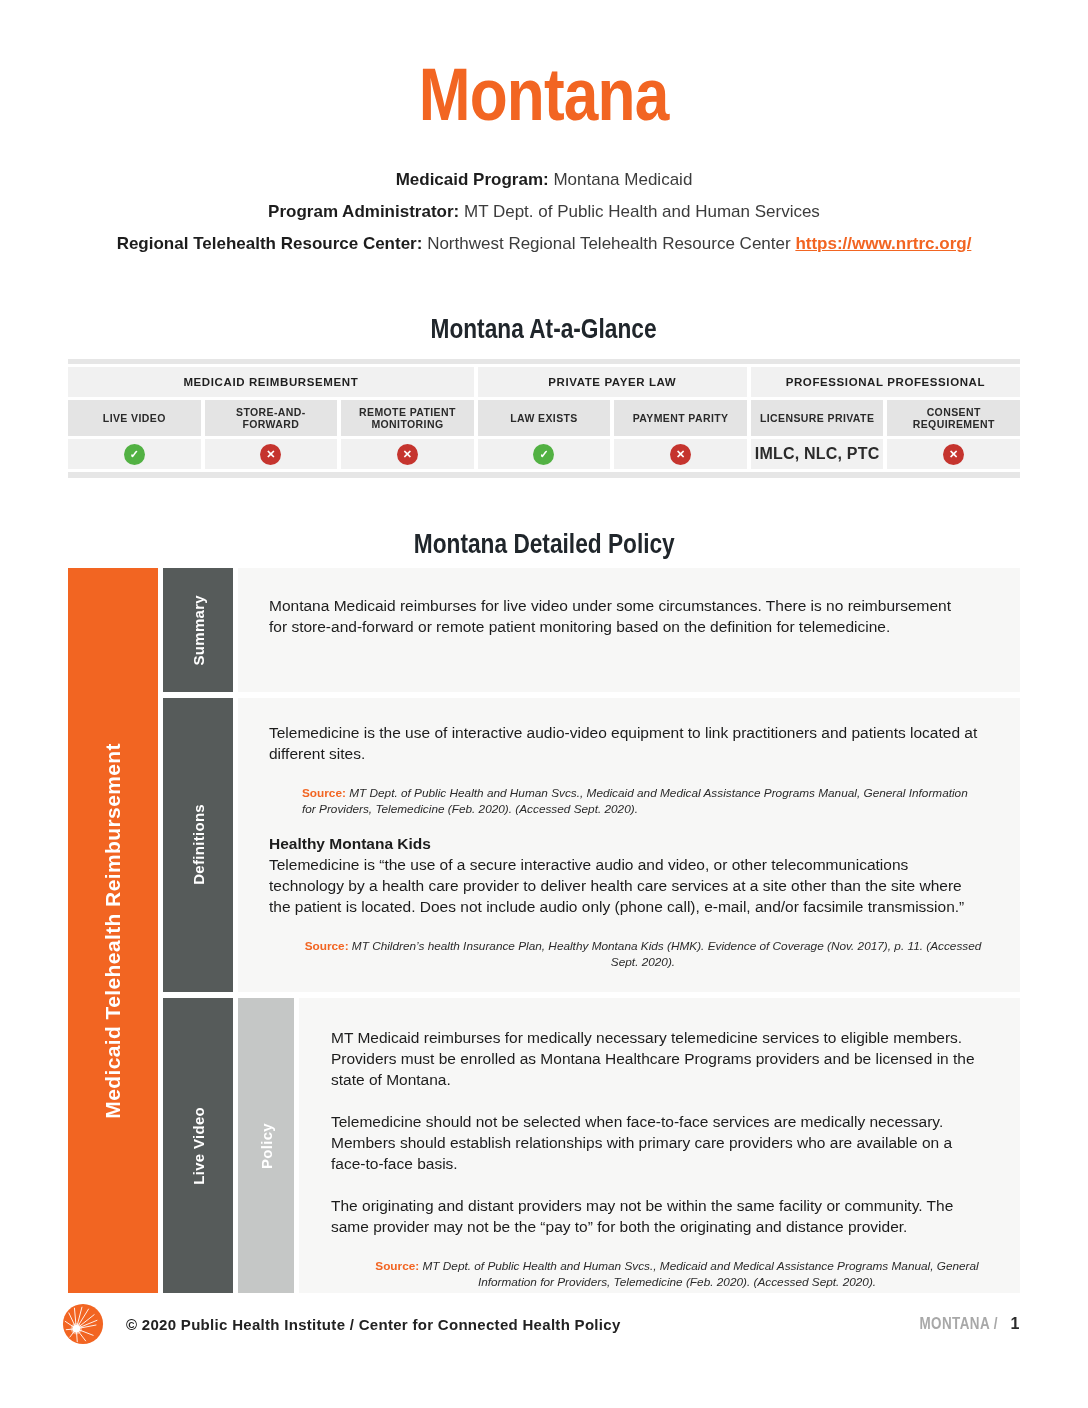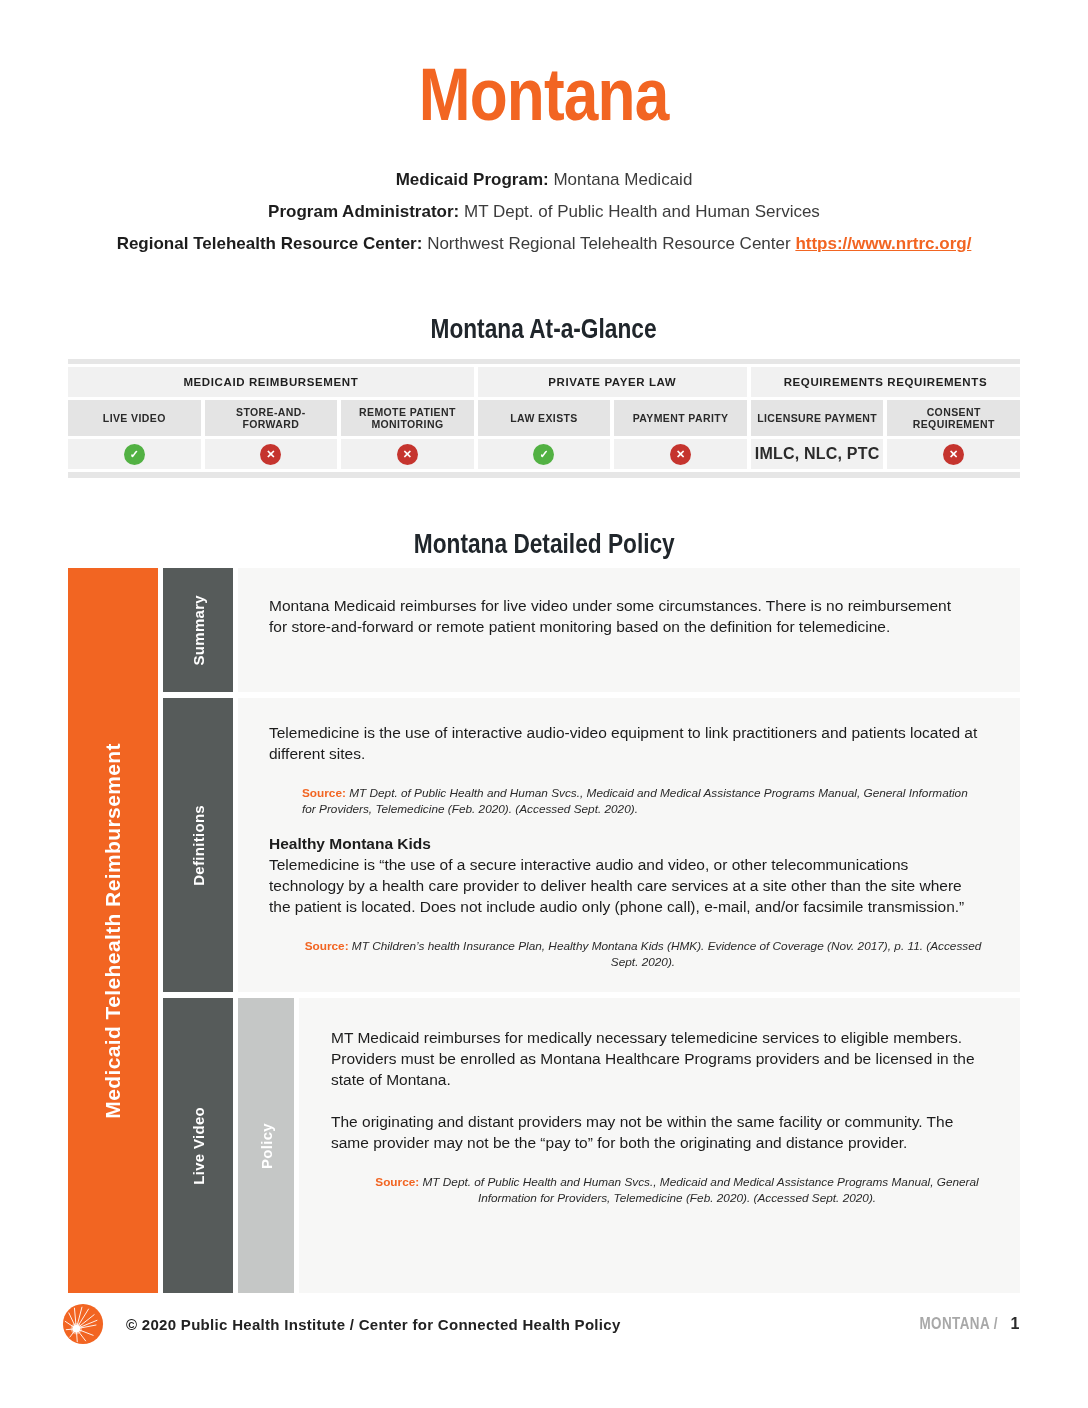--- a/index.html
+++ b/index.html
@@ -120,30 +120,30 @@
   <h2 class="section-heading heading-glance">
     <span class="condensed">Montana At-a-Glance</span>
   </h2>
 
   <div class="glance-table">
     <div class="glance-strip"></div>
 
     <div class="glance-grid">
       <div class="glance-group g-span3">MEDICAID REIMBURSEMENT</div>
       <div class="glance-group g-span2">PRIVATE PAYER LAW</div>
-      <div class="glance-group g-span2">REQUIREMENTS REQUIREMENTS</div>
+      <div class="glance-group g-span2">PROFESSIONAL PROFESSIONAL</div>
     </div>
 
     <div class="glance-grid">
       <div class="glance-sub">LIVE VIDEO</div>
       <div class="glance-sub">STORE-AND-FORWARD</div>
       <div class="glance-sub">REMOTE PATIENT MONITORING</div>
       <div class="glance-sub">LAW EXISTS</div>
       <div class="glance-sub">PAYMENT PARITY</div>
-      <div class="glance-sub">LICENSURE PAYMENT</div>
+      <div class="glance-sub">LICENSURE PRIVATE</div>
       <div class="glance-sub">CONSENT REQUIREMENT</div>
     </div>
 
     <div class="glance-grid">
       <div class="glance-val">
         <span class="mark" data-status="yes">✓</span>
       </div>
       <div class="glance-val">
         <span class="mark" data-status="no">✕</span>
       </div>
@@ -208,20 +208,21 @@
 
       <div class="policy-row row-live">
         <div class="row-label">
           <span class="vtext">Live Video</span>
         </div>
         <div class="sub-label">
           <span class="vtext">Policy</span>
         </div>
         <div class="row-content">
           <p class="body-para">MT Medicaid reimburses for medically necessary telemedicine services to eligible members.  Providers must be enrolled as Montana Healthcare Programs providers and be licensed in the state of Montana.</p>
+          <p class="body-para">Telemedicine should not be selected when face-to-face services are medically necessary. Members should establish relationships with primary care providers who are available on a face-to-face basis.</p>
           <p class="body-para">The originating and distant providers may not be within the same facility or community. The same provider may not be the “pay to” for both the originating and distance provider.</p>
           <p class="source source-narrow">
             <span class="src-label">Source:</span>
             <span>MT Dept. of Public Health and Human Svcs., Medicaid and Medical Assistance Programs Manual, General Information for Providers, Telemedicine (Feb. 2020). (Accessed Sept. 2020).</span>
           </p>
         </div>
       </div>
 
     </div>
   </div>

